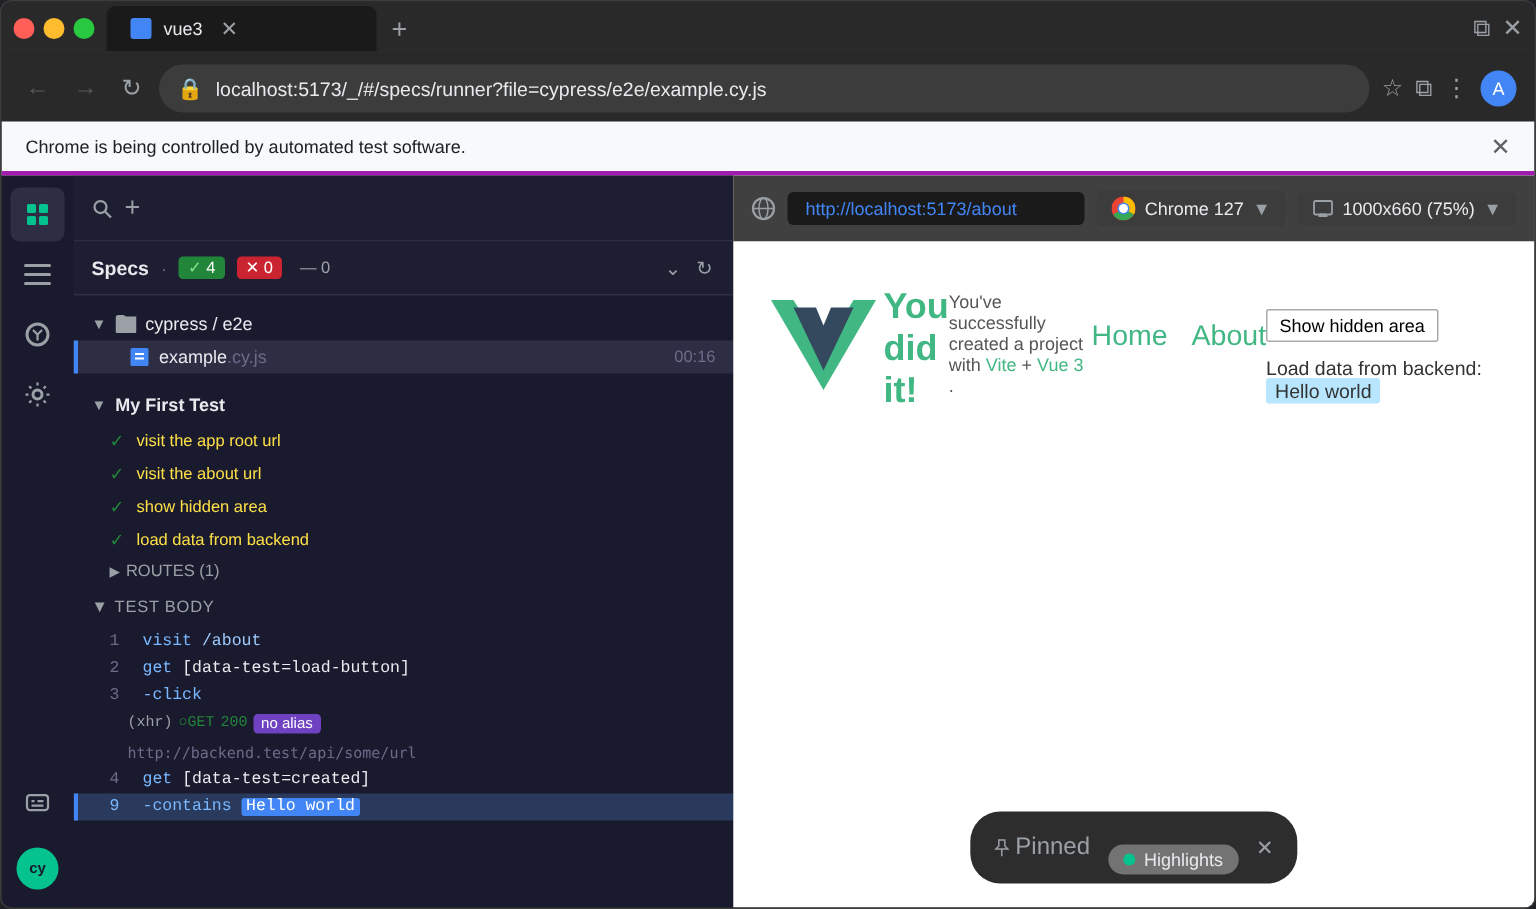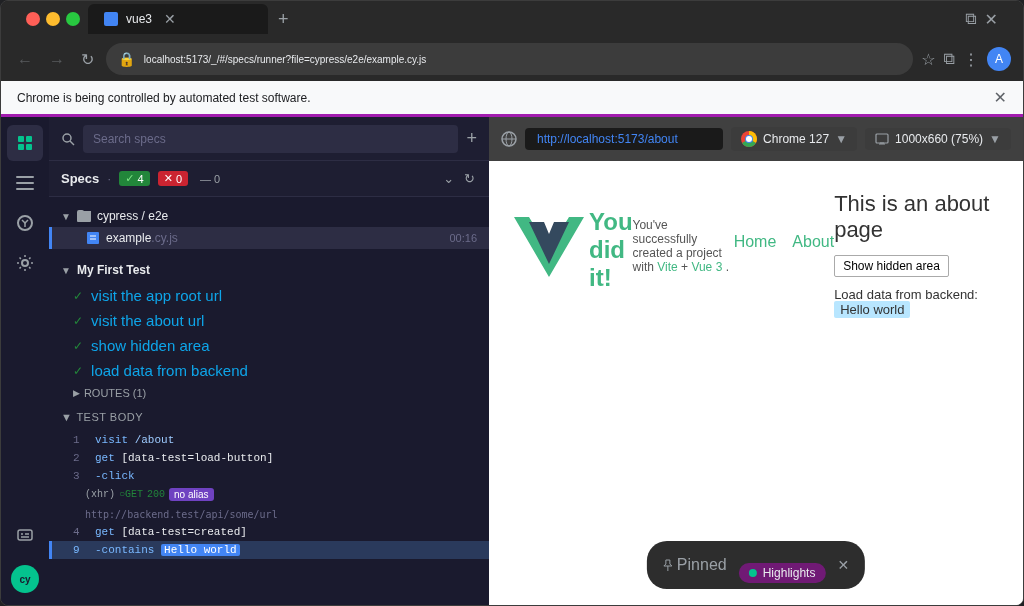--- a/index.html
+++ b/index.html
@@ -2,40 +2,40 @@
 <html><head>
   <meta charset="utf-8">
   <style>
     * { box-sizing: border-box; margin: 0; padding: 0; }
     body { font-family: -apple-system, BlinkMacSystemFont, 'Segoe UI', sans-serif; background: #202124; width: 1024px; height: 606px; overflow: hidden; }
 
     
     .browser-window { width: 1024px; height: 606px; display: flex; flex-direction: column; border-radius: 8px; overflow: hidden; border: 1px solid #3c3c3c; }
 
     
-    .title-bar { background: #292929; height: 36px; display: flex; align-items: center; padding: 0 25px; gap: 8px; flex-shrink: 0; justify-content: center; }
+    .title-bar { background: #292929; height: 36px; display: flex; align-items: center; padding: 0 8px; gap: 8px; flex-shrink: 0; justify-content: center; }
     .window-controls { display: flex; gap: 6px; align-items: center; }
     .win-btn { width: 14px; height: 14px; border-radius: 50%; border: none; cursor: pointer; }
     .win-btn.close { background: #ff5f57; }
     .win-btn.min { background: #febc2e; }
     .win-btn.max { background: #28c840; }
     .tab-bar { display: flex; align-items: center; gap: 4px; flex: 1; }
     .tab { background: #3c3c3c; border-radius: 6px 6px 0 0; padding: 6px 16px; display: flex; align-items: center; gap: 8px; height: 30px; min-width: 180px; }
     .tab.active { background: #1a1a1a; }
     .tab-title { color: #e8eaed; font-size: 12px; }
     .tab-favicon { width: 14px; height: 14px; background: #4285f4; border-radius: 2px; display: flex; align-items: center; justify-content: center; }
     .tab-close { color: #9aa0a6; font-size: 14px; cursor: pointer; margin-left: 4px; }
     .new-tab-btn { color: #9aa0a6; font-size: 18px; cursor: pointer; padding: 2px 6px; }
 
     
     .address-bar-row { background: #292929; height: 44px; display: flex; align-items: center; padding: 0 12px; gap: 8px; flex-shrink: 0; }
     .nav-btn { color: #9aa0a6; font-size: 16px; cursor: pointer; padding: 4px; background: none; border: none; }
     .nav-btn:disabled { opacity: 0.4; }
     .address-bar { flex: 1; background: #3c3c3c; border-radius: 20px; height: 32px; display: flex; align-items: center; padding: 0 12px; gap: 8px; }
-    .address-text { color: #e8eaed; font-size: 10px; flex: 1; }
+    .address-text { color: #e8eaed; font-size: 13px; flex: 1; }
     .address-icon { color: #9aa0a6; font-size: 14px; }
     .toolbar-icons { display: flex; gap: 8px; align-items: center; }
     .toolbar-icon { color: #9aa0a6; font-size: 16px; cursor: pointer; }
     .avatar-icon { width: 24px; height: 24px; border-radius: 50%; background: #4285f4; display: flex; align-items: center; justify-content: center; color: white; font-size: 12px; }
 
     
     .notification-bar { background: #f8f9fa; height: 36px; display: flex; align-items: center; padding: 0 16px; gap: 8px; flex-shrink: 0; border-bottom: 3px solid #a21caf; }
     .notification-text { font-size: 12px; color: #202124; flex: 1; }
     .notification-close { color: #5f6368; cursor: pointer; font-size: 16px; }
 
@@ -75,21 +75,21 @@
     .file-ext { color: #6b6b8a; font-size: 12px; }
     .file-time { color: #6b6b8a; font-size: 11px; margin-left: auto; }
     .active-file { background: #2d2d44; border-left: 3px solid #4285f4; }
 
     
     .test-body { flex: 1; overflow-y: auto; padding: 0; background: #1a1a2e; }
     .test-group-header { padding: 6px 12px; color: #e8eaed; font-size: 12px; font-weight: 600; display: flex; align-items: center; gap: 6px; cursor: pointer; }
     .test-group-header .arrow { color: #9aa0a6; font-size: 10px; }
     .test-item { padding: 4px 24px; display: flex; align-items: center; gap: 8px; cursor: pointer; }
     .test-check { color: #22863a; font-size: 12px; }
-    .test-name { color: #0ea5e9; font-size: 15px; }
+    .test-name { color: #fde047; font-size: 11px; }
 
     
     .routes-section { padding: 4px 24px; }
     .routes-label { color: #9aa0a6; font-size: 11px; cursor: pointer; display: flex; align-items: center; gap: 4px; }
     .routes-label .arrow { font-size: 9px; }
 
     
     .test-body-section { padding: 4px 12px; }
     .test-body-label { color: #9aa0a6; font-size: 11px; text-transform: uppercase; letter-spacing: 0.5px; padding: 4px 0; display: flex; align-items: center; gap: 4px; cursor: pointer; }
 
@@ -112,31 +112,31 @@
     .browser-badge { display: flex; align-items: center; gap: 6px; background: #3c3c3c; border-radius: 4px; padding: 4px 10px; color: #e8eaed; font-size: 12px; cursor: pointer; }
     .size-badge { display: flex; align-items: center; gap: 6px; background: #3c3c3c; border-radius: 4px; padding: 4px 10px; color: #e8eaed; font-size: 12px; cursor: pointer; }
 
     .preview-content { flex: 1; background: white; overflow-y: auto; position: relative; }
     .app-frame { padding: 30px 20px; display: flex; flex-direction: row; align-items: center; }
     .vue-logo { margin-bottom: 10px; }
     .you-did-it { color: #41b883; font-size: 24px; font-weight: bold; margin-bottom: 8px; }
     .subtitle { color: #555; font-size: 12px; margin-bottom: 16px; }
     .subtitle a { color: #41b883; text-decoration: none; }
     .nav-links { display: flex; gap: 16px; margin-bottom: 24px; }
-    .nav-link { color: #41b883; font-size: 16px; text-decoration: none; cursor: pointer; }
+    .nav-link { color: #41b883; font-size: 19px; text-decoration: none; cursor: pointer; }
     .about-section { width: 100%; max-width: 480px; }
     .about-title { font-size: 22px; color: #333; margin-bottom: 12px; }
     .show-btn { border: 1px solid #aaa; background: white; padding: 3px 8px; font-size: 12px; cursor: pointer; border-radius: 2px; margin-bottom: 10px; }
     .load-data { font-size: 13px; color: #333; }
     .hello-world { background: #b8e6ff; padding: 1px 6px; border-radius: 2px; color: #333; }
 
     
     .bottom-toolbar { position: absolute; bottom: 16px; left: 50%; transform: translateX(-50%); background: #2d2d2d; border-radius: 20px; padding: 6px 16px; display: flex; align-items: center; gap: 12px; }
     .pinned-label { color: #9aa0a6; font-size: 16px; display: flex; align-items: center; gap: 4px; }
-    .highlights-label { color: #e8eaed; font-size: 12px; background: #701a75; padding: 3px 10px; border-radius: 12px; display: flex; align-items: center; gap: 6px; cursor: pointer; margin-top: 16px; }
+    .highlights-label { color: #e8eaed; font-size: 12px; background: #737373; padding: 3px 10px; border-radius: 12px; display: flex; align-items: center; gap: 6px; cursor: pointer; margin-top: 16px; }
     .highlights-dot { width: 8px; height: 8px; background: #04C38E; border-radius: 50%; }
     .bottom-close { color: #9aa0a6; cursor: pointer; font-size: 14px; }
 
     
     ::-webkit-scrollbar { width: 6px; }
     ::-webkit-scrollbar-track { background: #1a1a2e; }
     ::-webkit-scrollbar-thumb { background: #3c3c4a; border-radius: 3px; }
   </style>
 </head>
 <body>
@@ -233,21 +233,20 @@
       </div>
     </div>
 
     <div class="test-runner">
 
       <div class="specs-header">
         <svg width="14" height="14" viewBox="0 0 14 14">
             <circle cx="6" cy="6" r="4" stroke="#9aa0a6" stroke-width="1.5" fill="none"></circle>
             <line x1="9" y1="9" x2="13" y2="13" stroke="#9aa0a6" stroke-width="1.5"></line>
           </svg>
-        <input class="search-input" type="text" placeholder="Search specs" style="">
         <span class="add-btn">+</span>
       </div>
 
       <div class="specs-subheader">
         <span class="specs-label">Specs</span>
         <span class="badge-sep">·</span>
         <span class="pass-badge">
           <span style="color:#7ee787;">✓</span>
           <span>4</span>
         </span>
@@ -406,21 +405,20 @@
             <a>Vite</a>
             <span> + </span>
             <a>Vue 3</a>
             <span>.</span>
           </div>
           <div class="nav-links">
             <a class="nav-link">Home</a>
             <a class="nav-link">About</a>
           </div>
           <div class="about-section">
-            <div class="about-title">This is an about page</div>
             <button class="show-btn">Show hidden area</button>
             <div class="load-data">
               <span>Load data from backend:</span>
               <span class="hello-world">Hello world</span>
             </div>
           </div>
         </div>
 
         <div class="bottom-toolbar">
           <span class="pinned-label">

